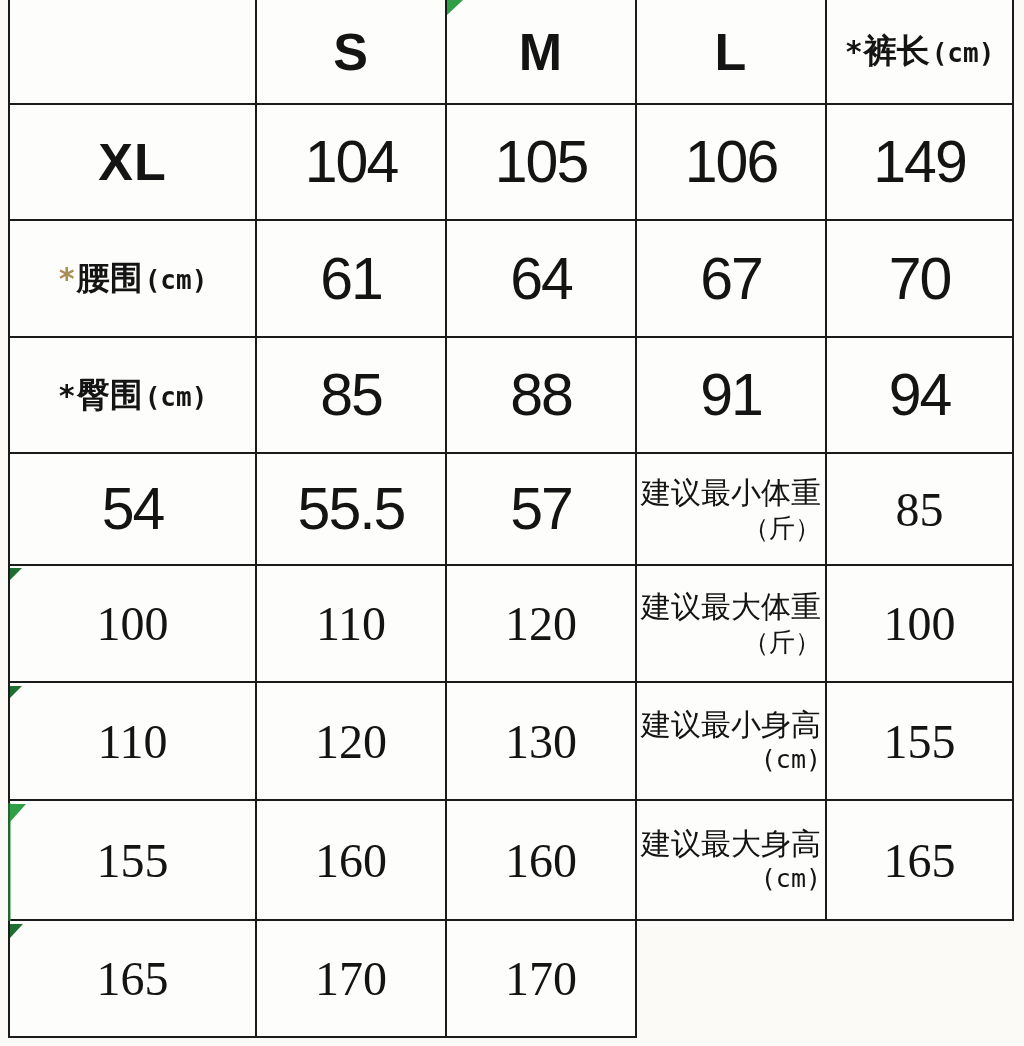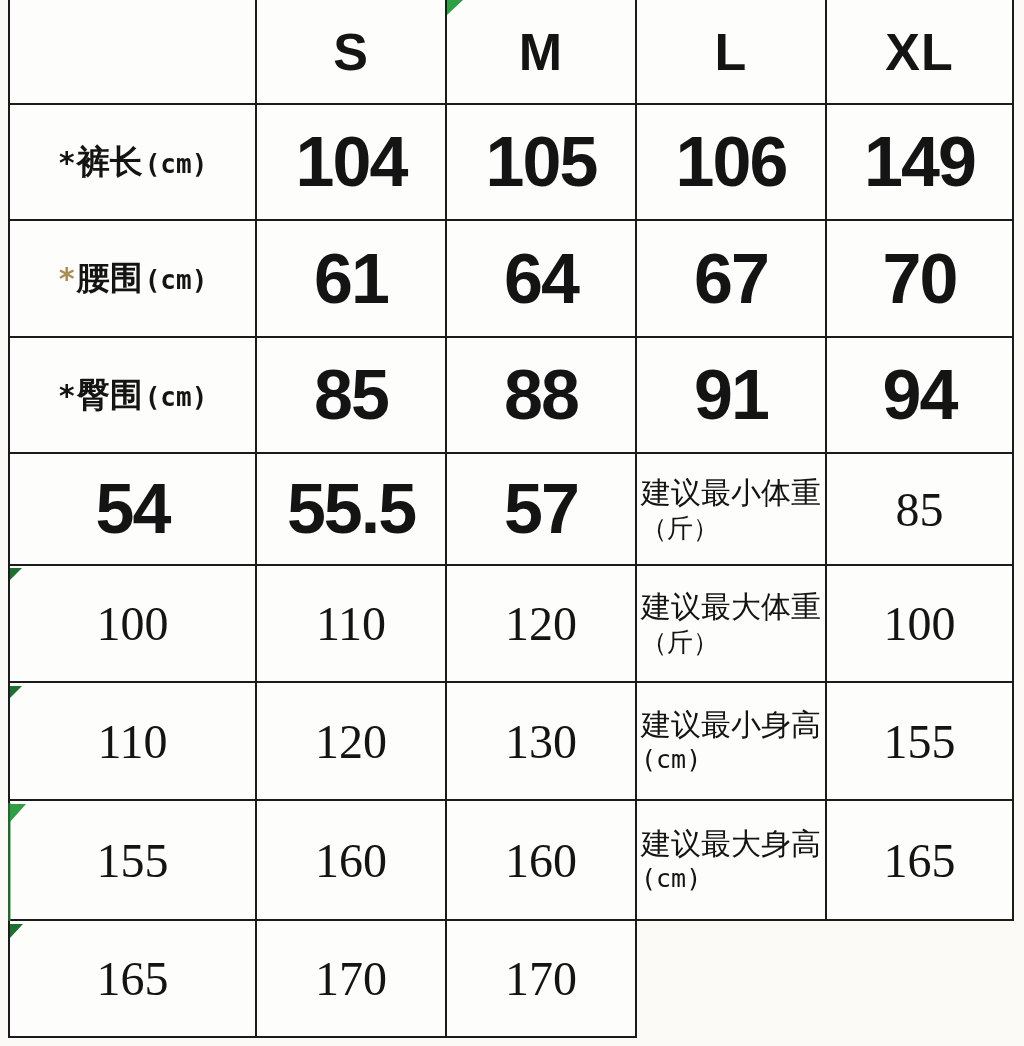--- a/index.html
+++ b/index.html
@@ -20,30 +20,30 @@
   .c{
     box-sizing:border-box;
     border-right:2px solid #1b1b1b;
     border-bottom:2px solid #1b1b1b;
     display:flex;align-items:center;justify-content:center;
     background:#fdfdfb;
   }
   
   .hdr{font-family:"Liberation Sans",sans-serif;font-weight:bold;font-size:52px;letter-spacing:1px;}
   
-  .big{font-family:"Liberation Sans",sans-serif;font-weight:bold;font-size:70px;letter-spacing:-2px;}
+  .big{font-family:"Liberation Sans",sans-serif;font-weight:normal;font-size:59px;letter-spacing:-2px;}
   
   .ser{font-family:"Liberation Serif",serif;font-weight:normal;font-size:48px;}
   
   .lab1{font-size:33px;font-weight:bold;white-space:nowrap;}
   .lab1 .ast{font-family:"DejaVu Sans Mono",monospace;font-size:30px;font-weight:bold;margin-right:1px;}
   .lab1 .unit{font-family:"DejaVu Sans Mono",monospace;font-size:26px;font-weight:bold;margin-left:2px;}
   .lab1.thin, .lab1.thin .unit, .lab1.thin .ast{font-weight:normal;}
   
-  .lab2{font-size:30px;font-weight:normal;text-align:left;line-height:1.3;}
+  .lab2{font-size:30px;font-weight:normal;text-align:right;line-height:1.3;}
   .lab2 .u2{font-size:26px;}
   .lab2 .u2.mono{font-family:"DejaVu Sans Mono",monospace;font-size:25px;}
   
   .flag{
     position:absolute;left:447px;top:0;width:0;height:0;
     border-top:15px solid #2f9e44;border-right:16px solid transparent;
   }
   .corner{position:absolute;width:0;height:0;border-top:12px solid #1f6f33;border-right:12px solid transparent;}
   .corner.r5{left:10px;top:568px;}
   .corner.r6{left:10px;top:686px;}
@@ -53,25 +53,25 @@
 </style>
 </head>
 <body>
 
 <div class="table">
 
   <div class="c"></div>
   <div class="c hdr">S</div>
   <div class="c hdr">M</div>
   <div class="c hdr">L</div>
-  <div class="c hdr">XL</div>
-
   <div class="c">
     <span class="lab1"><span class="ast" style="color: rgb(20, 20, 20);">*</span><span>裤长</span><span class="unit">(cm)</span></span>
   </div>
+
+  <div class="c hdr">XL</div>
   <div class="c big">104</div>
   <div class="c big">105</div>
   <div class="c big">106</div>
   <div class="c big">149</div>
 
   <div class="c">
     <span class="lab1"><span class="ast" style="color: rgb(171, 142, 85);">*</span><span>腰围</span><span class="unit">(cm)</span></span>
   </div>
   <div class="c big">61</div>
   <div class="c big">64</div>

